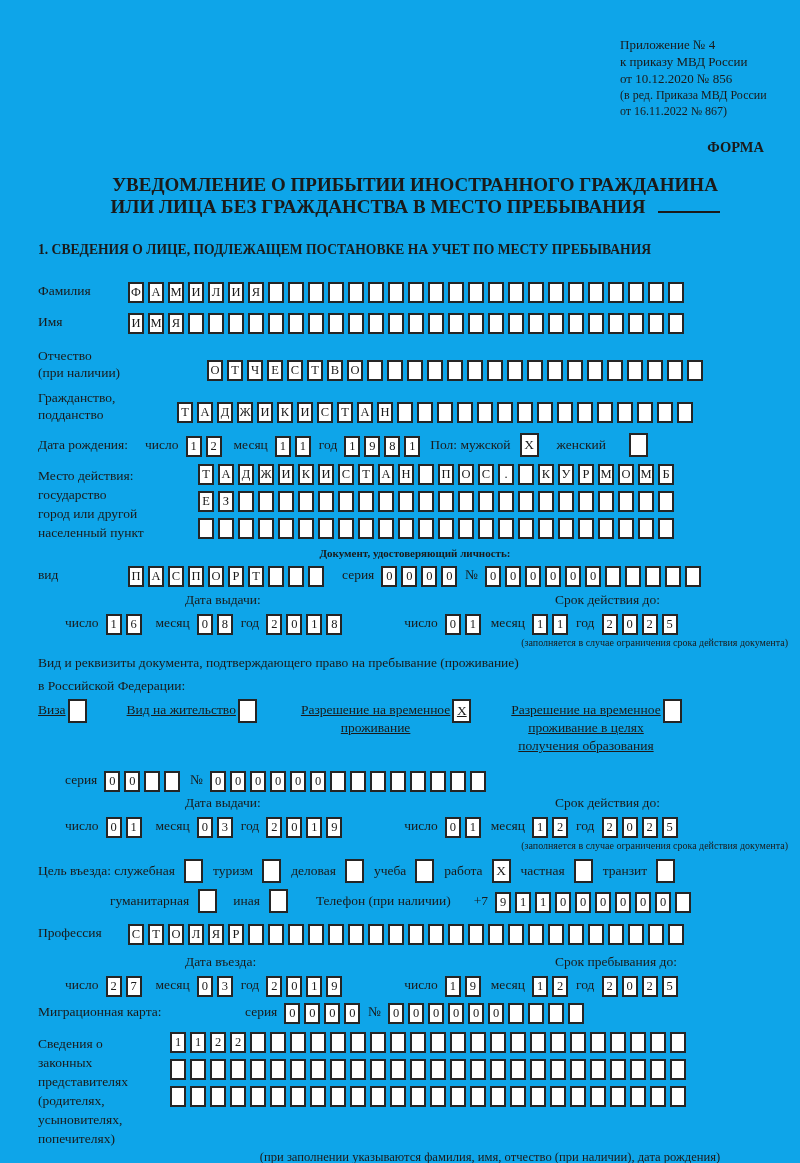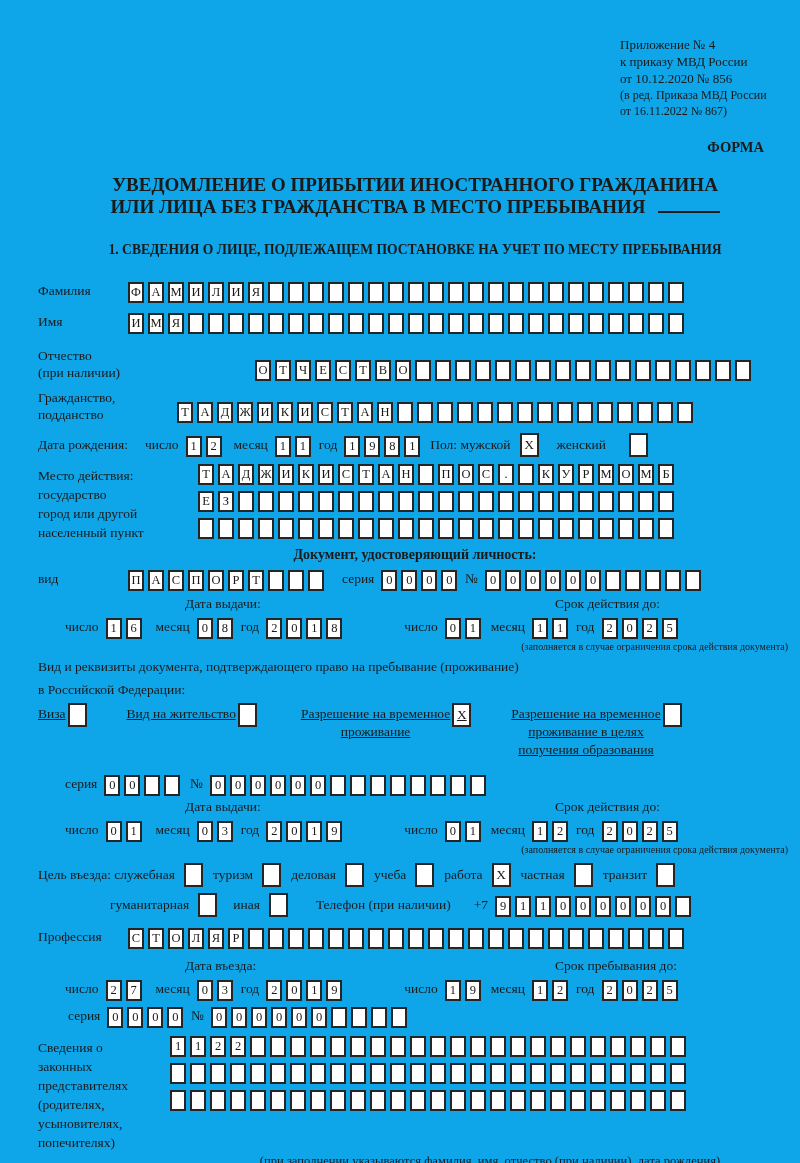--- a/index.html
+++ b/index.html
@@ -5,29 +5,29 @@
   *{box-sizing:border-box;margin:0;padding:0}
   html,body{width:800px;background:#fff}
   body{height:1163px;overflow:hidden;font-family:"Liberation Serif","DejaVu Serif",serif;color:#1a1a1a}
   .page{width:800px;height:1163px;padding:36px 8px 12px 38px;background:#0ea5e9}
   .hdr{margin-left:582px;font-size:13px;line-height:17px}
   .hdr .sub{font-size:12px;line-height:16px}
   .hdr .sub:first-of-type{margin-top:4px}
   .forma{text-align:right;padding-right:28px;font-weight:bold;font-size:14.5px;margin-top:20px}
   .title{text-align:center;font-weight:bold;font-size:19px;line-height:22px;margin-top:18px}
   .uline{display:inline-block;width:62px;border-bottom:2px solid #1a1a1a;margin-left:12px;height:14px}
-  .sect{text-align:center;font-weight:bold;font-size:13.6px;margin-top:24px;margin-bottom:20px;white-space:nowrap}
+  .sect{text-align:left;font-weight:bold;font-size:13.6px;margin-top:24px;margin-bottom:20px;white-space:nowrap}
   .line{display:flex;align-items:flex-end;min-height:25px}
   .lbl{font-size:13.5px;line-height:25px;margin-right:7px;white-space:nowrap}
   .lbl.multi{line-height:17px;padding-top:3px}
   .cells{display:flex;flex:none}
   .cell{width:16px;height:21px;border:2px solid #252525;margin-right:4px;font-size:12.5px;display:flex;align-items:center;justify-content:center;flex:none;background:#fff}
   .chk{width:19px;height:24px;border:2px solid #252525;margin:0 10px 0 2px;font-size:13.5px;display:flex;align-items:center;justify-content:center;flex:none;background:#fff}
   .gap{flex:none;height:1px}
-  .center-line{text-align:center;font-weight:bold;font-size:14px}
+  .center-line{text-align:center;font-weight:bold;font-size:11px}
   .heads{position:relative;height:17px;font-size:13.5px;white-space:nowrap}
   .heads .h1{position:absolute;left:147px}
   .heads .h2{position:absolute;left:517px}
   .note{text-align:right;font-size:10px;padding-right:4px;margin-top:2px}
   .plain{font-size:13.5px}
   .block{display:flex;align-items:flex-start}
   .block .labels{flex:none;font-size:13.5px;line-height:19px;padding-top:2px}
   .block .cellrow{margin-bottom:6px}
   .permits{display:flex;align-items:flex-start;font-size:13.5px}
   .permit{display:flex;align-items:flex-start}
@@ -115,21 +115,21 @@
           <div class="cell"></div>
           <div class="cell"></div>
           <div class="cell"></div>
           <div class="cell"></div>
           <div class="cell"></div>
           <div class="cell"></div>
           <div class="cell"></div>
           <div class="cell"></div>
         </div>
       </div>
-      <div class="line" style="margin-bottom: 5px; gap: 48px;">
+      <div class="line" style="margin-bottom: 5px;">
         <div class="lbl multi" style="width: 162px;">
           <div>Отчество</div>
           <div>(при наличии)</div>
         </div>
         <div class="cells">
           <div class="cell">О</div>
           <div class="cell">Т</div>
           <div class="cell">Ч</div>
           <div class="cell">Е</div>
           <div class="cell">С</div>
@@ -618,20 +618,21 @@
         <div class="gap" style="width: 4px;"></div>
         <div class="lbl">год</div>
         <div class="cells">
           <div class="cell">2</div>
           <div class="cell">0</div>
           <div class="cell">2</div>
           <div class="cell">5</div>
         </div>
       </div>
       <div class="line" style="margin-bottom: 8px;">
+        <div class="lbl" style="width: 170px;">Миграционная карта:</div>
         <div class="gap" style="width: 30px;"></div>
         <div class="lbl">серия</div>
         <div class="cells">
           <div class="cell">0</div>
           <div class="cell">0</div>
           <div class="cell">0</div>
           <div class="cell">0</div>
         </div>
         <div class="gap" style="width: 4px;"></div>
         <div class="lbl">№</div>

